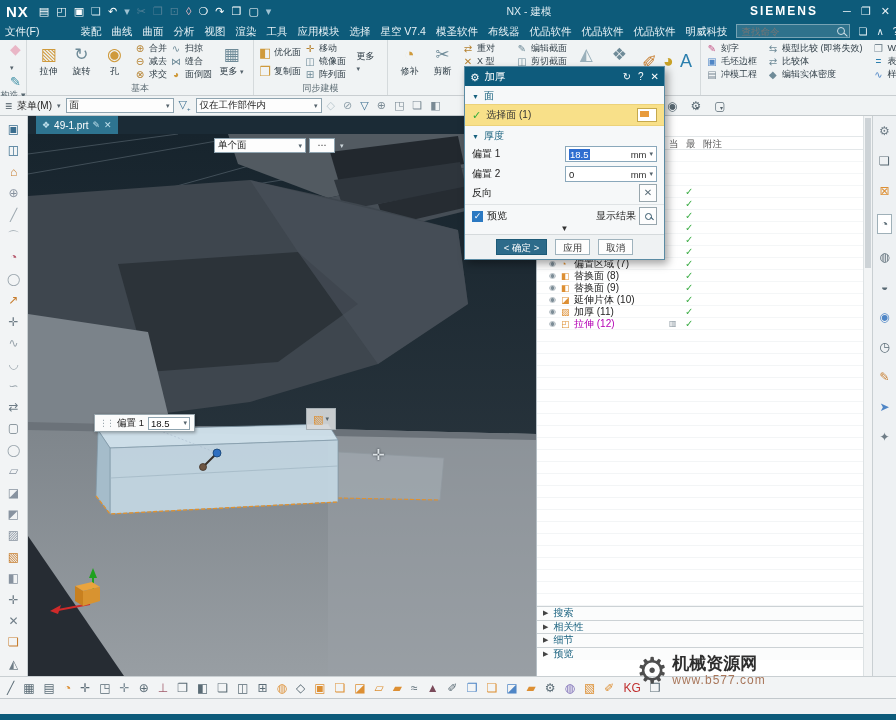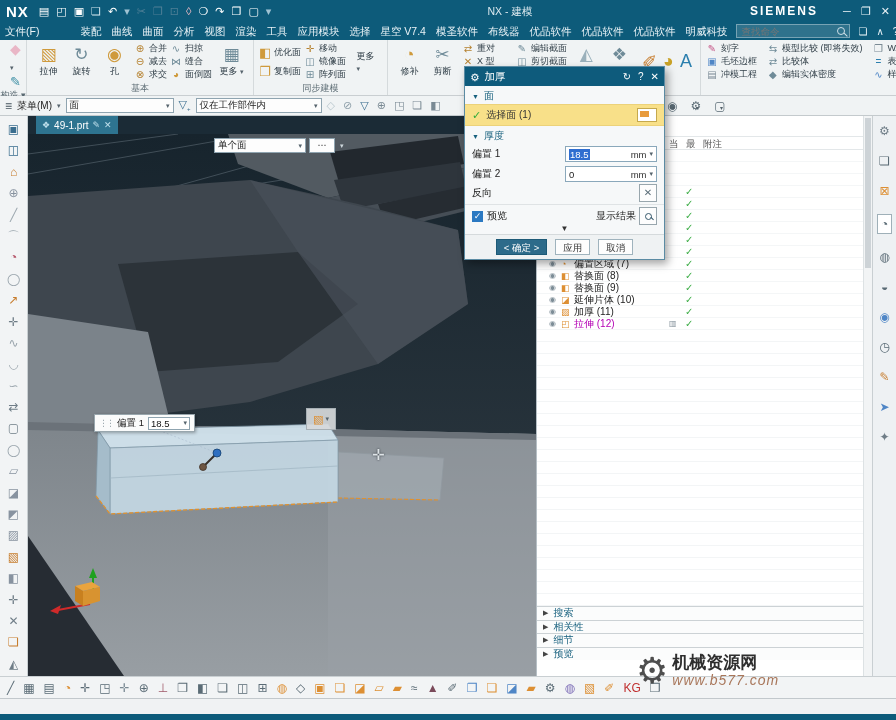--- a/index.html
+++ b/index.html
@@ -6,21 +6,21 @@
   html,body { width:896px; height:720px; overflow:hidden;
     font-family:"Liberation Sans","DejaVu Sans",sans-serif; font-size:11px; }
   #app { position:relative; width:896px; height:720px; background:#eef1f3; }
 
   
   #titlebar { position:absolute; left:0; top:0; width:896px; height:22px;
     background:#0d5b7a; display:flex; align-items:center; color:#fff; padding:0 6px; }
   #nx-logo { font-weight:bold; font-size:15px; letter-spacing:1px; margin-right:10px; }
   .qat { display:flex; align-items:center; gap:7px; }
   .qat span { font-size:11px; line-height:1; cursor:default; }
-  #win-title { position:absolute; left:448px; top:0; transform:translateX(-50%); height:22px;
+  #win-title { position:absolute; left:467px; top:0; transform:translateX(-50%); height:22px;
     line-height:22px; font-size:10.5px; color:#dce9ef; margin-left:62px; }
   #brand { position:absolute; right:78px; top:0; height:22px; line-height:22px;
     font-weight:bold; letter-spacing:2px; font-size:12px; color:#fff; }
   .winbtns { position:absolute; right:6px; top:0; height:22px; display:flex; gap:10px; align-items:center; }
   .winbtns span { font-size:11px; color:#eaf2f6; }
 
   
   #menubar { position:absolute; left:0; top:22px; width:896px; height:18px;
     background:#0d5b7a; display:flex; align-items:stretch; color:#eaf3f7; }
   .mtab { padding:0 5px; font-size:10.5px; line-height:18px; white-space:nowrap; cursor:default; }
@@ -174,21 +174,21 @@
     justify-content:center; gap:8px; background:#eff2f3; }
   #dlg-footer .btn { height:16px; font-size:9.5px; padding:0 7px; line-height:15px;
     background:#fdfdfd; border:1px solid #9fb3bd; color:#333; }
   #dlg-footer .btn.primary { background:#2d6b8a; border-color:#1d5a77; color:#fff; }
 
   
   #watermark { position:absolute; left:636px; top:650px; z-index:45; display:flex;
     align-items:center; gap:4px; pointer-events:none; }
   #watermark .gear { font-size:36px; color:#3c3c3c; opacity:.9; }
   #watermark .wm-name { font-size:17px; font-weight:bold; color:#2e2e2e; line-height:18px; }
-  #watermark .wm-url { font-size:14px; color:#a8765a; letter-spacing:1px;font-style:italic; }
+  #watermark .wm-url { font-size:12px; color:#a8765a; letter-spacing:1px; }
 </style>
 </head>
 <body>
 
 <div id="app">
 
   <div id="titlebar">
     <span id="nx-logo">NX</span>
     <div class="qat">
 

